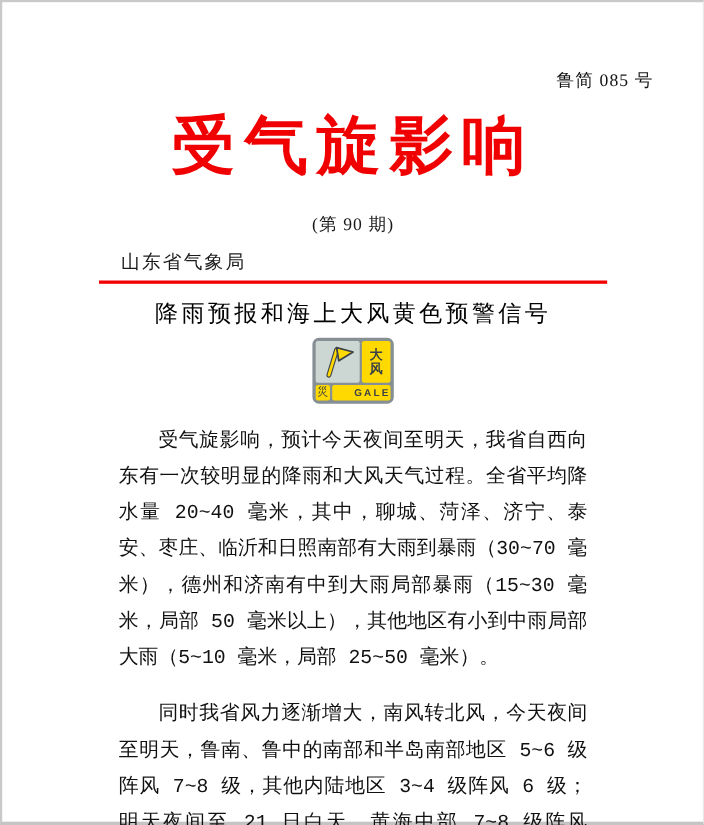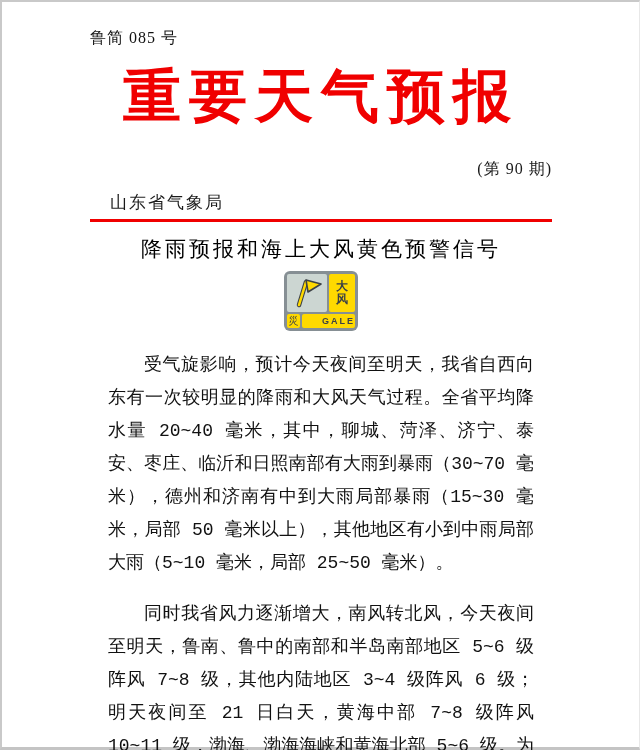--- a/index.html
+++ b/index.html
@@ -15,39 +15,41 @@
     width:640px;height:750px;
     box-sizing:border-box;
     background:#ffffff;
     border-top:2px solid #c9c9c9;
     border-left:2px solid #c9c9c9;
     border-bottom:3px solid #c4c4c4;
     border-right:1px solid #e8e8e8;
     padding:26px 87px 0 88px;
   }
   .doc-number{
+    text-align:right;
     font-size:16px;
     line-height:19px;
     margin-right:-42px; 
     letter-spacing:1px;
     color:#111;
+    margin-top:36px;
   }
   .big-title{
     margin-top:14px;
     text-align:center;
     color:#f00000;
     font-size:58px;
     line-height:72px;
     font-weight:bold;
     letter-spacing:8px;
     white-space:nowrap;
   }
   .issue-no{
     margin-top:26px;
-    text-align:right;
+    text-align:center;
     font-size:16px;
     line-height:19px;
     letter-spacing:1px;
   }
   .issuer-row{
     margin-top:14px;
     display:flex;
     justify-content:space-between;
     align-items:baseline;
     font-size:17px;
@@ -139,21 +141,21 @@
     font-family:Liberation Mono, monospace;
   }
 </style>
 </head>
 <body>
 
 <div class="page">
 
   <div class="doc-number">鲁简 085 号</div>
 
-  <div class="big-title">重要天气预报</div>
+  <div class="big-title">受气旋影响</div>
 
   <div class="issue-no">(第 90 期)</div>
 
   <div class="issuer-row">
     <span class="issuer">山东省气象局</span>
   </div>
 
   <div class="red-rule"></div>
 
   <div class="article-heading">降雨预报和海上大风黄色预警信号</div>

